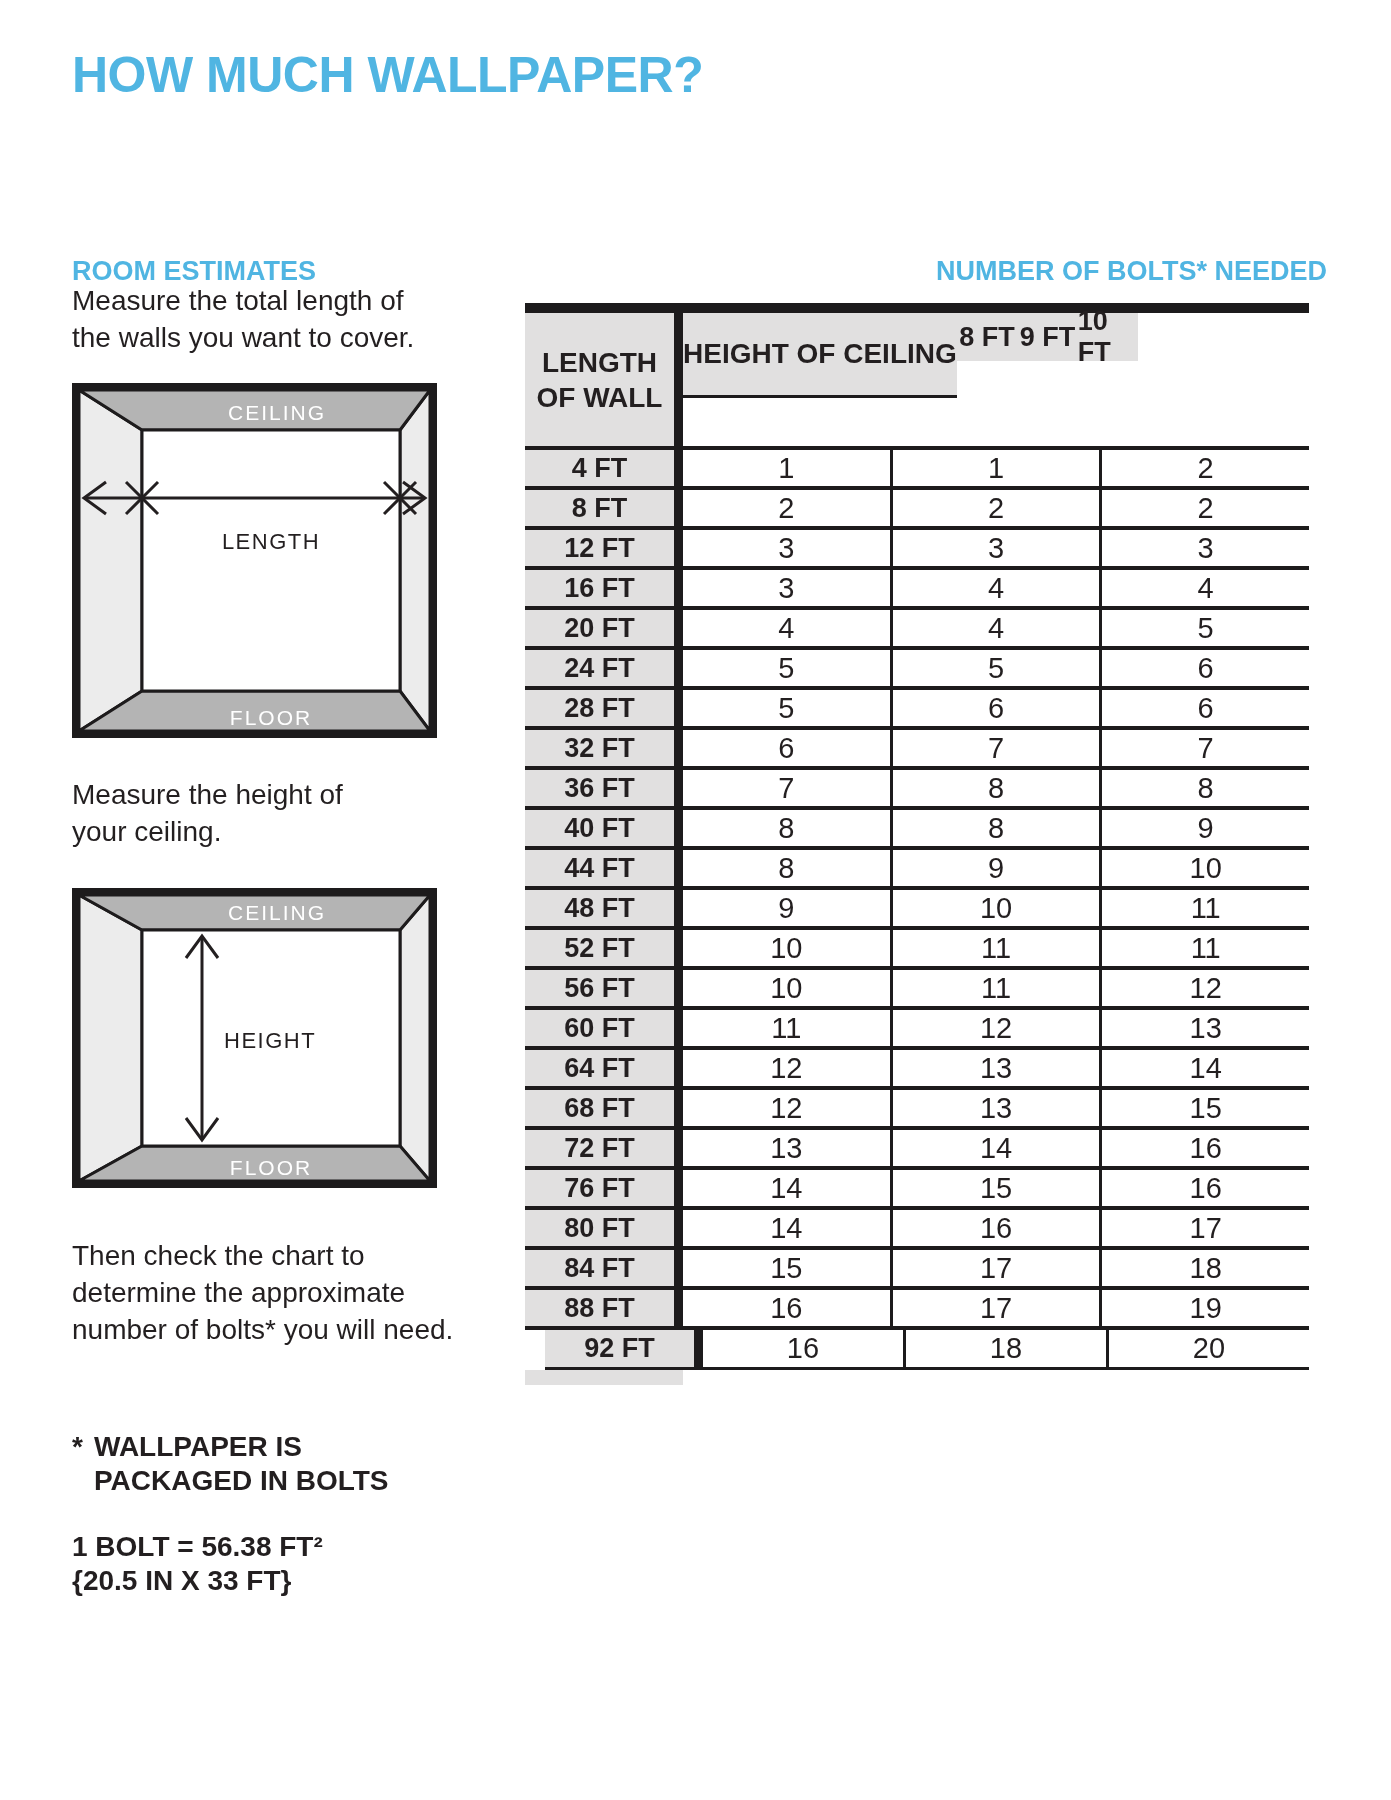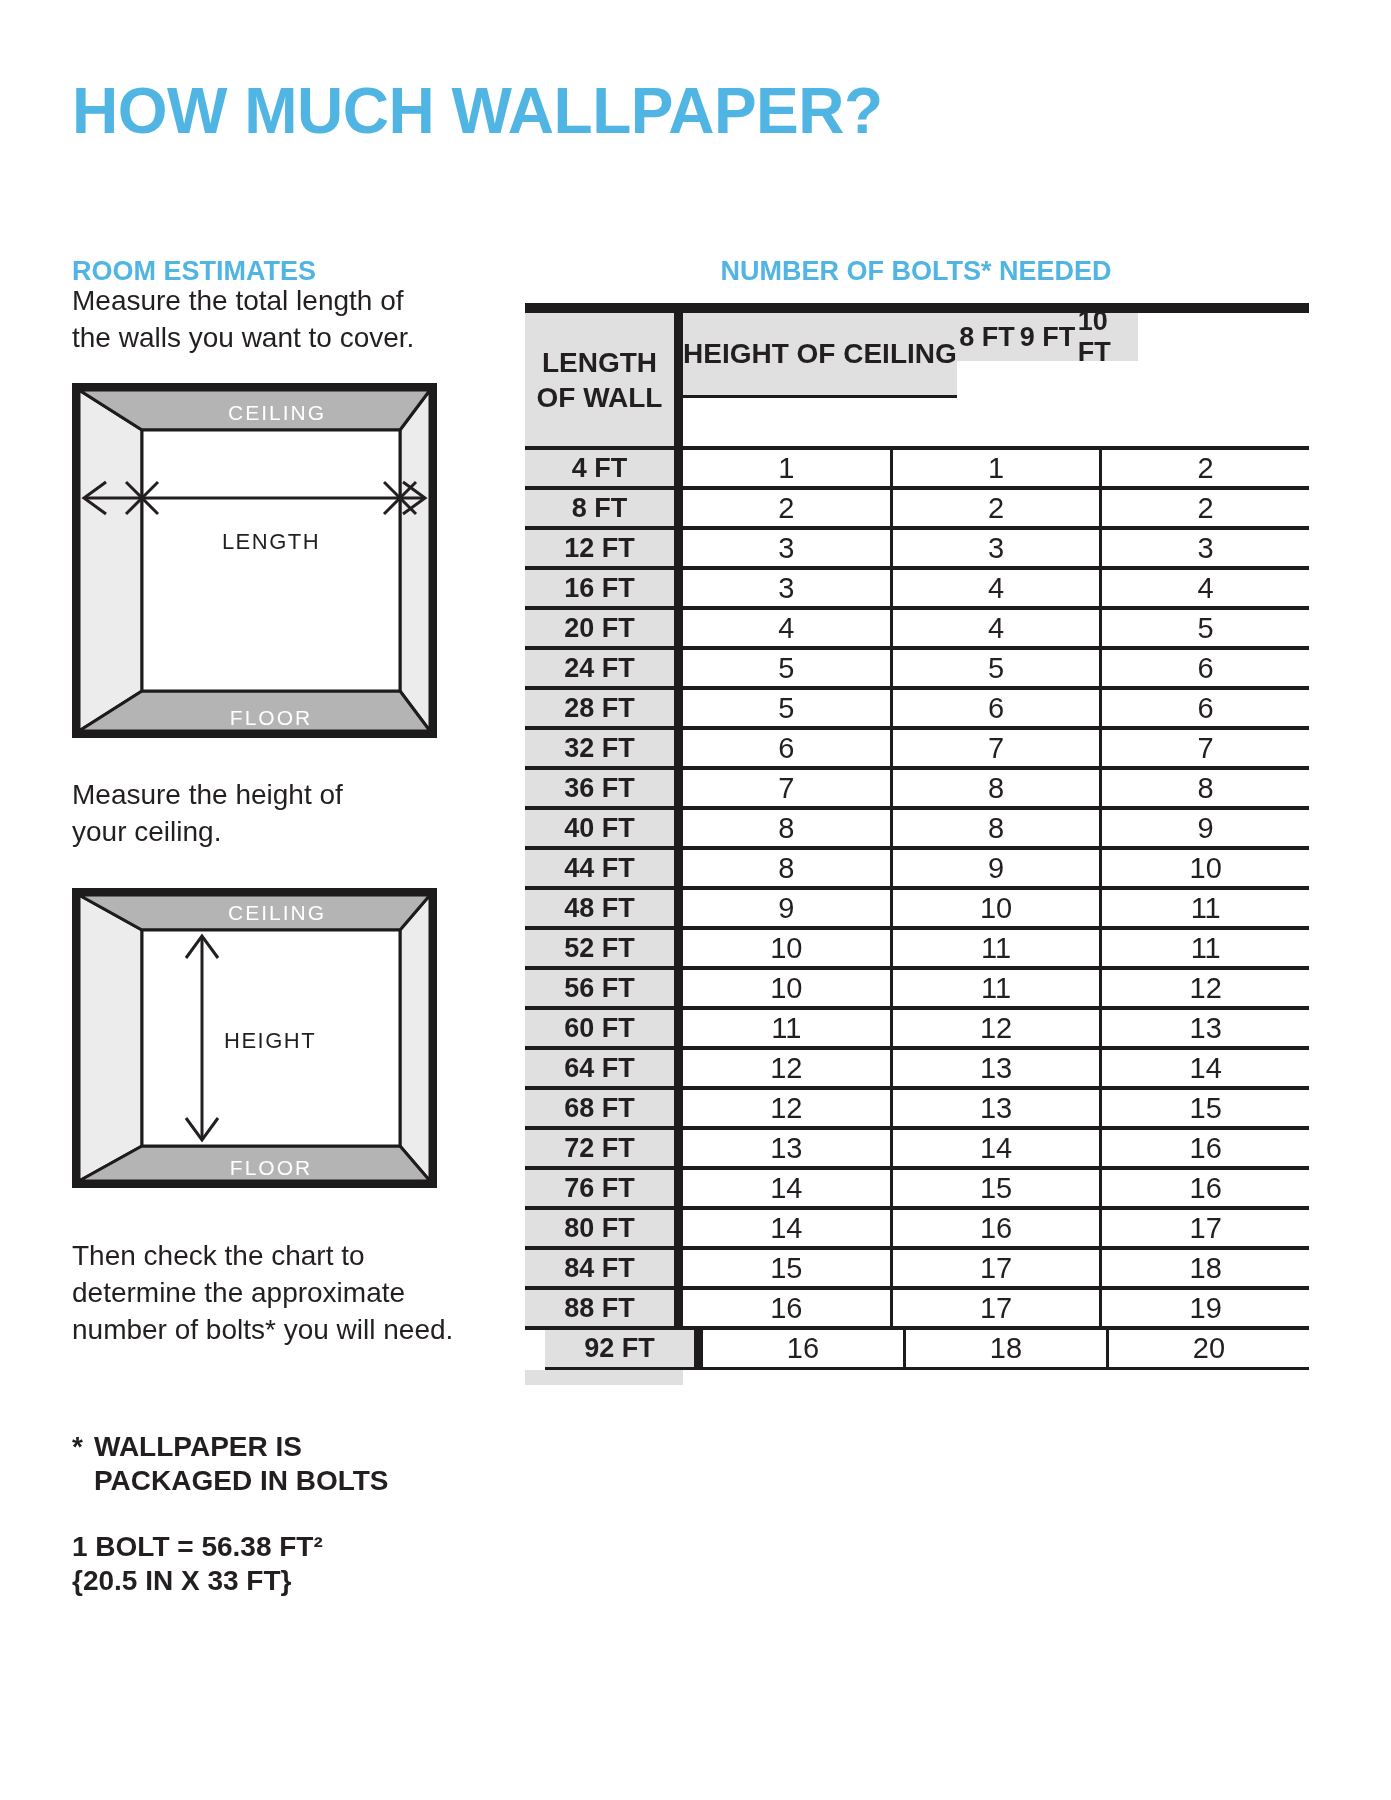--- a/index.html
+++ b/index.html
@@ -11,37 +11,37 @@
     --wall_gray:#ececec;
   }
   html,body{margin:0;padding:0;}
   body{
     width:1391px;height:1800px;position:relative;background:#ffffff;
     font-family:"Liberation Sans", sans-serif;color:var(--ink);
     overflow:hidden;
   }
   .abs{position:absolute;}
   .page-title{
-    left:72px;top:74px;font-size:64px;font-weight:bold;color:var(--accent_blue);
+    left:72px;top:46px;font-size:50px;font-weight:bold;color:var(--accent_blue);
     letter-spacing:-0.5px;white-space:nowrap;
   }
   .section-heading{
     font-size:27px;font-weight:bold;color:var(--accent_blue);white-space:nowrap;margin-top:32px;
   }
   .body-para{font-size:28px;line-height:37px;color:var(--ink);}
   .footnote{
     left:72px;top:1430px;font-size:28px;font-weight:bold;line-height:34px;
   }
   .footnote .star{position:absolute;left:0;top:0;}
   .footnote .fn-lines{margin-left:22px;}
   .bolt-info{left:72px;top:1530px;font-size:28px;font-weight:bold;line-height:34px;}
 
   
   .table-heading{
-    left:524px;top:256px;width:784px;text-align:center;
+    left:543px;top:256px;width:784px;text-align:right;
     font-size:27px;font-weight:bold;color:var(--accent_blue);
   }
   .bolts-table{
     left:525px;top:303px;width:784px;border-top:10px solid var(--line);
   }
   .thead{display:flex;border-bottom:4px solid var(--line);}
   .corner-cell{
     width:158px;height:133px;background:var(--cell_gray);
     border-right:9px solid var(--line);box-sizing:border-box;
     display:flex;flex-direction:column;justify-content:center;align-items:center;

